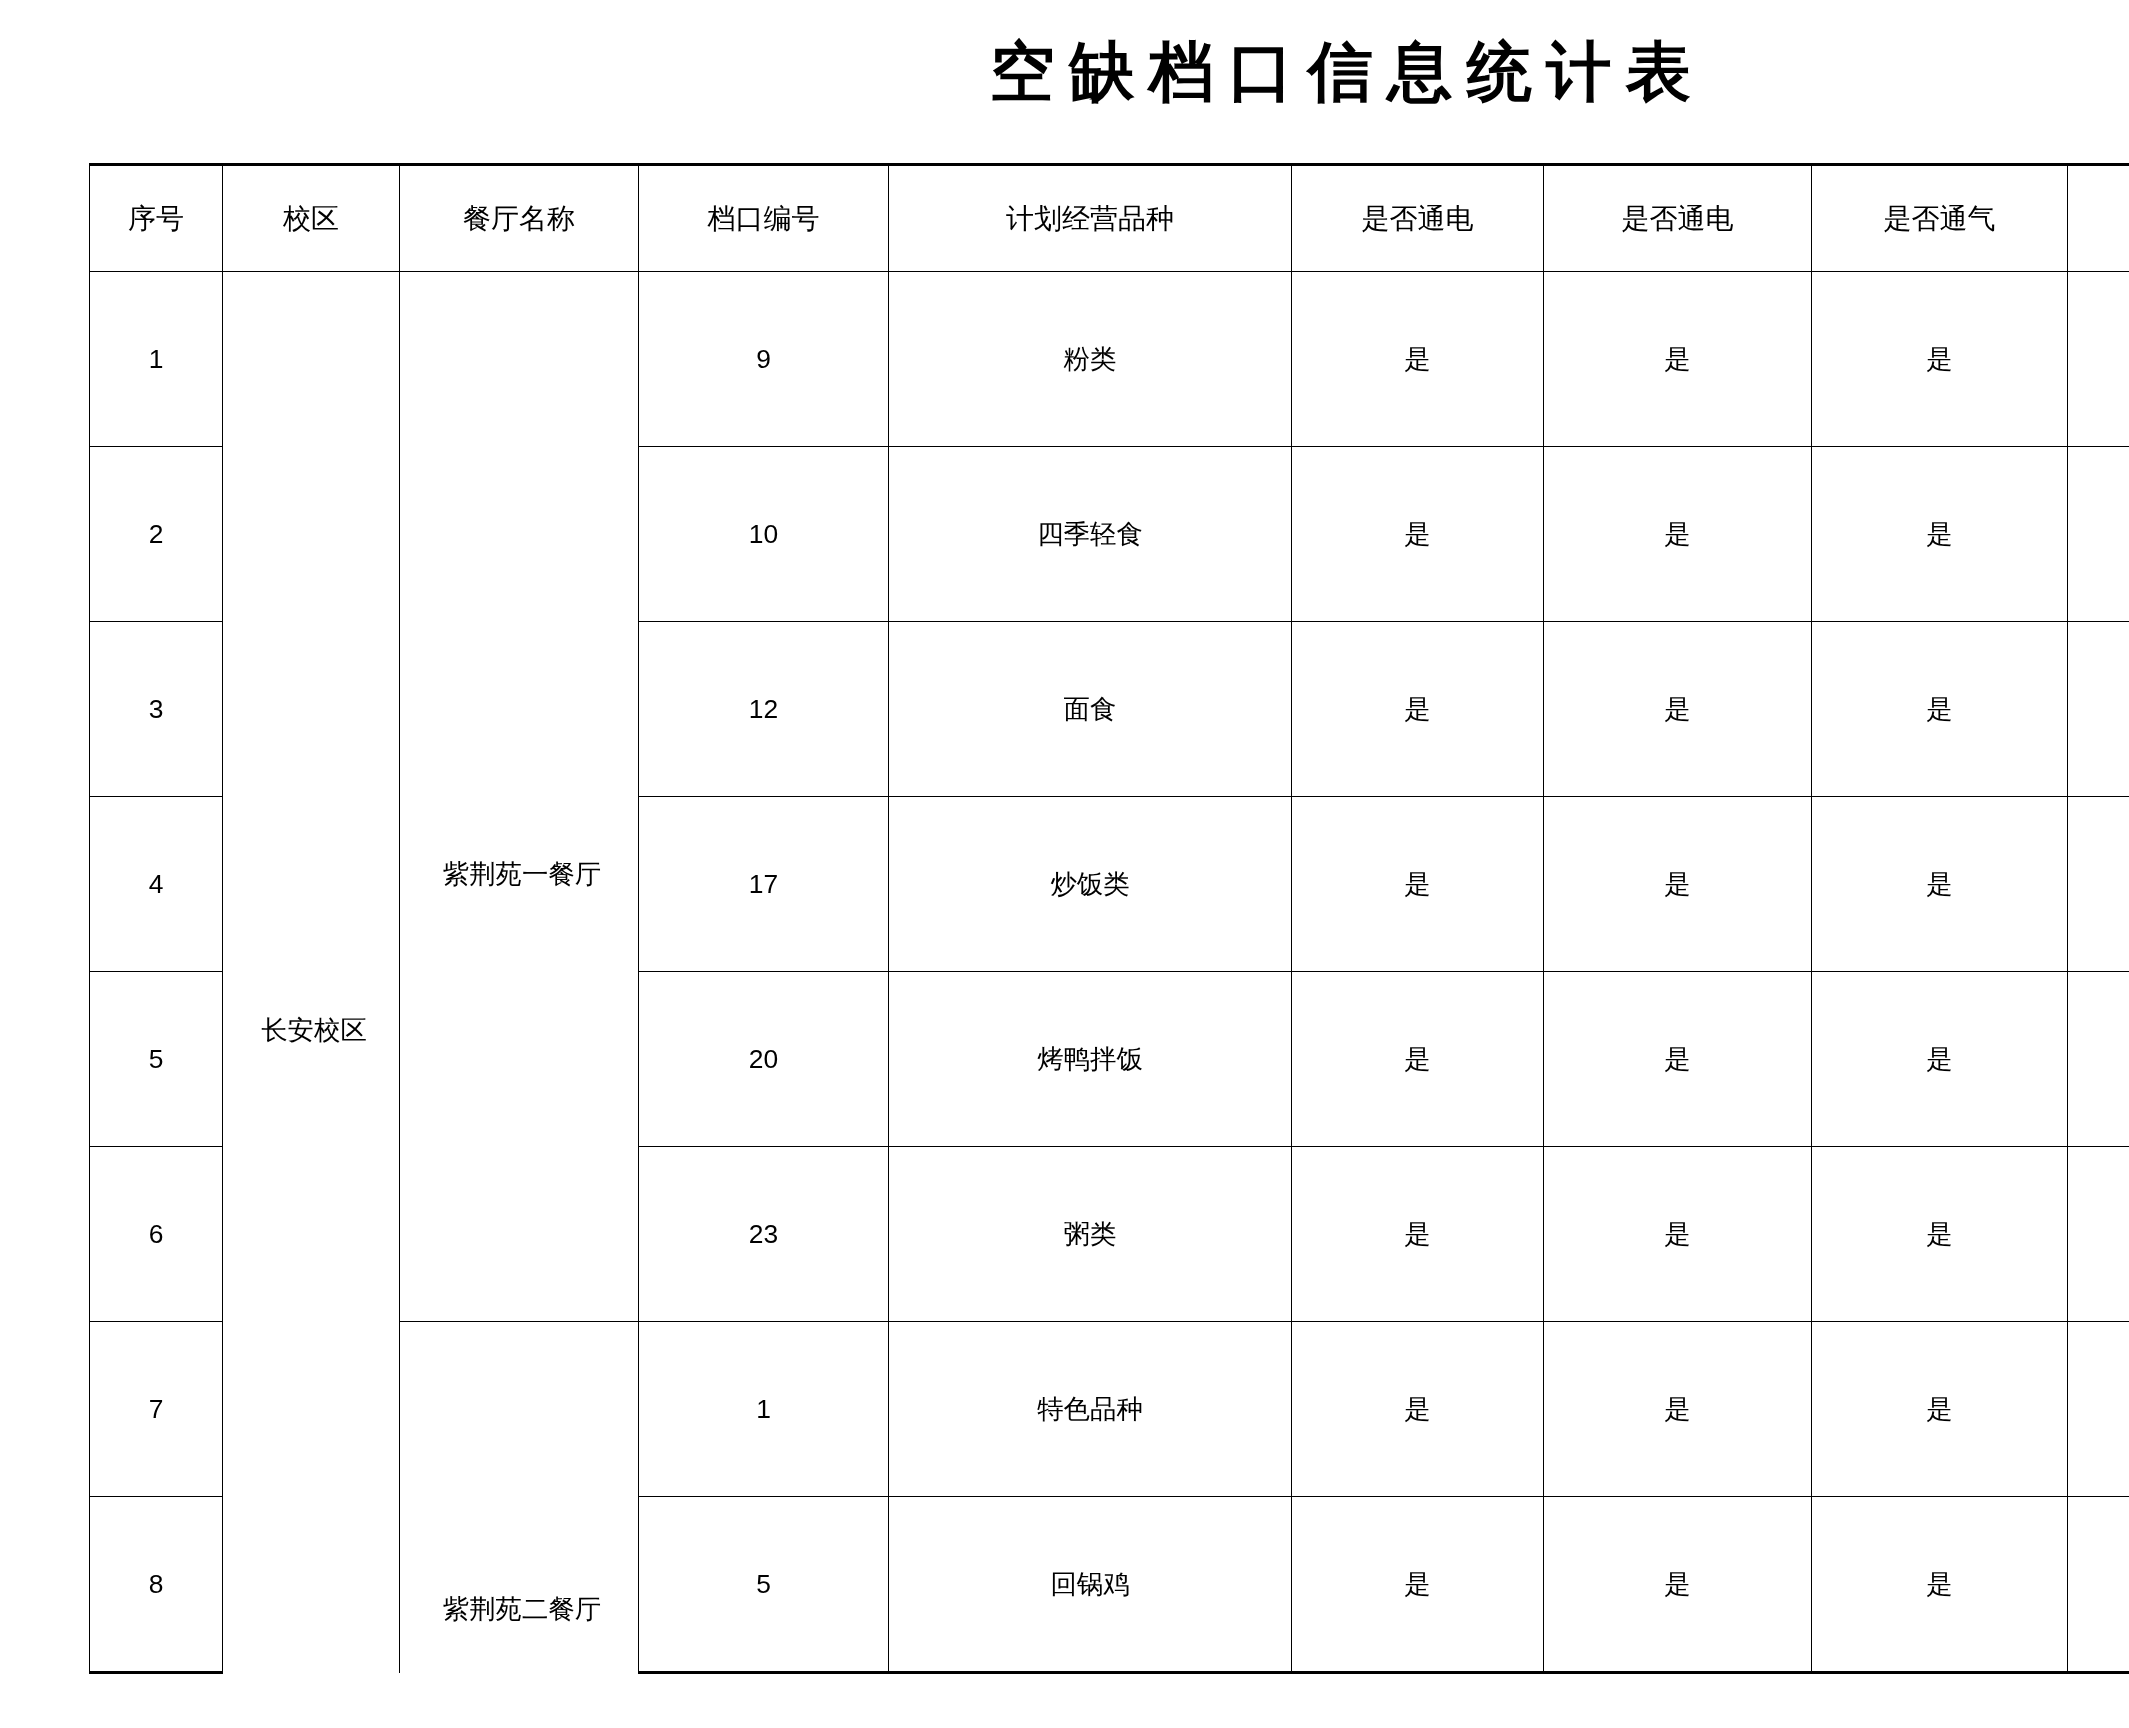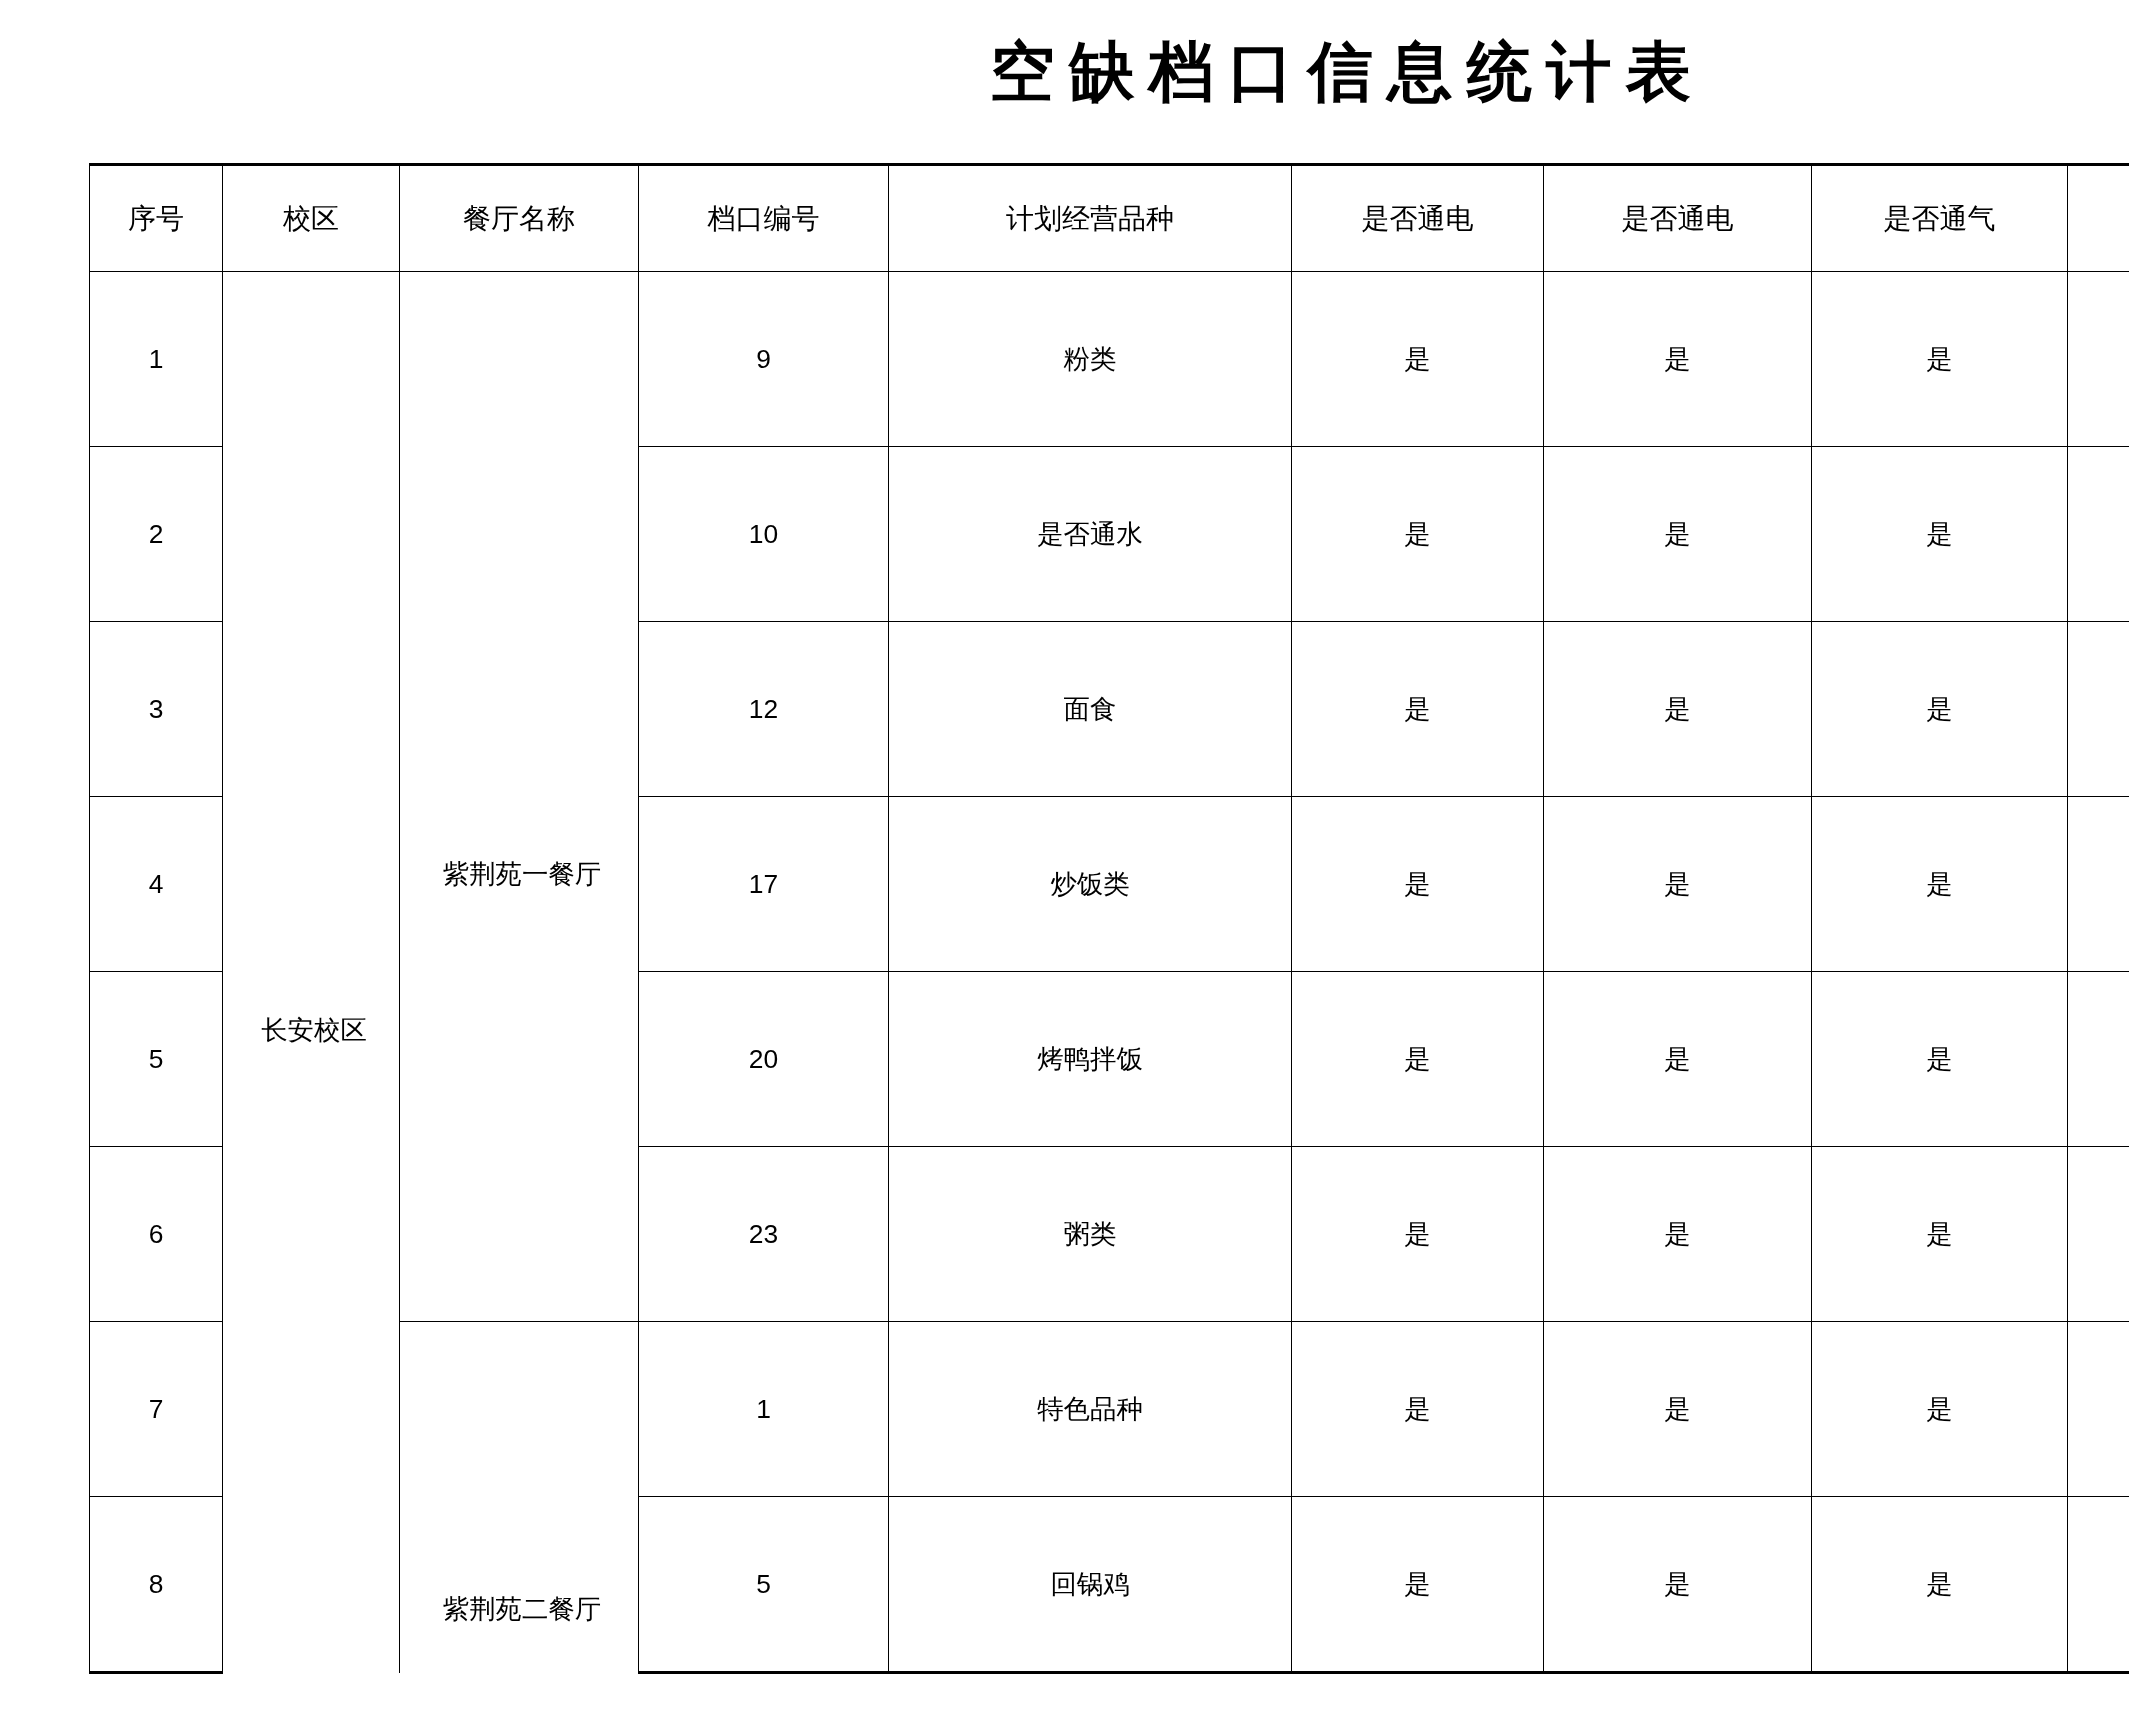--- a/index.html
+++ b/index.html
@@ -105,21 +105,21 @@
     <td>是</td>
     <td class="equip">
       <div>冰柜、操作台、调料柜、炉灶、四层</div>
       <div>货架</div>
     </td>
   </tr>
 
   <tr class="data-row">
     <td class="num">2</td>
     <td class="num">10</td>
-    <td>是否通水</td>
+    <td>四季轻食</td>
     <td>是</td>
     <td>是</td>
     <td>是</td>
     <td class="equip">
       <div>冰柜、操作台、调料柜、炉灶、四层</div>
       <div>货架</div>
     </td>
   </tr>
 
   <tr class="data-row">

